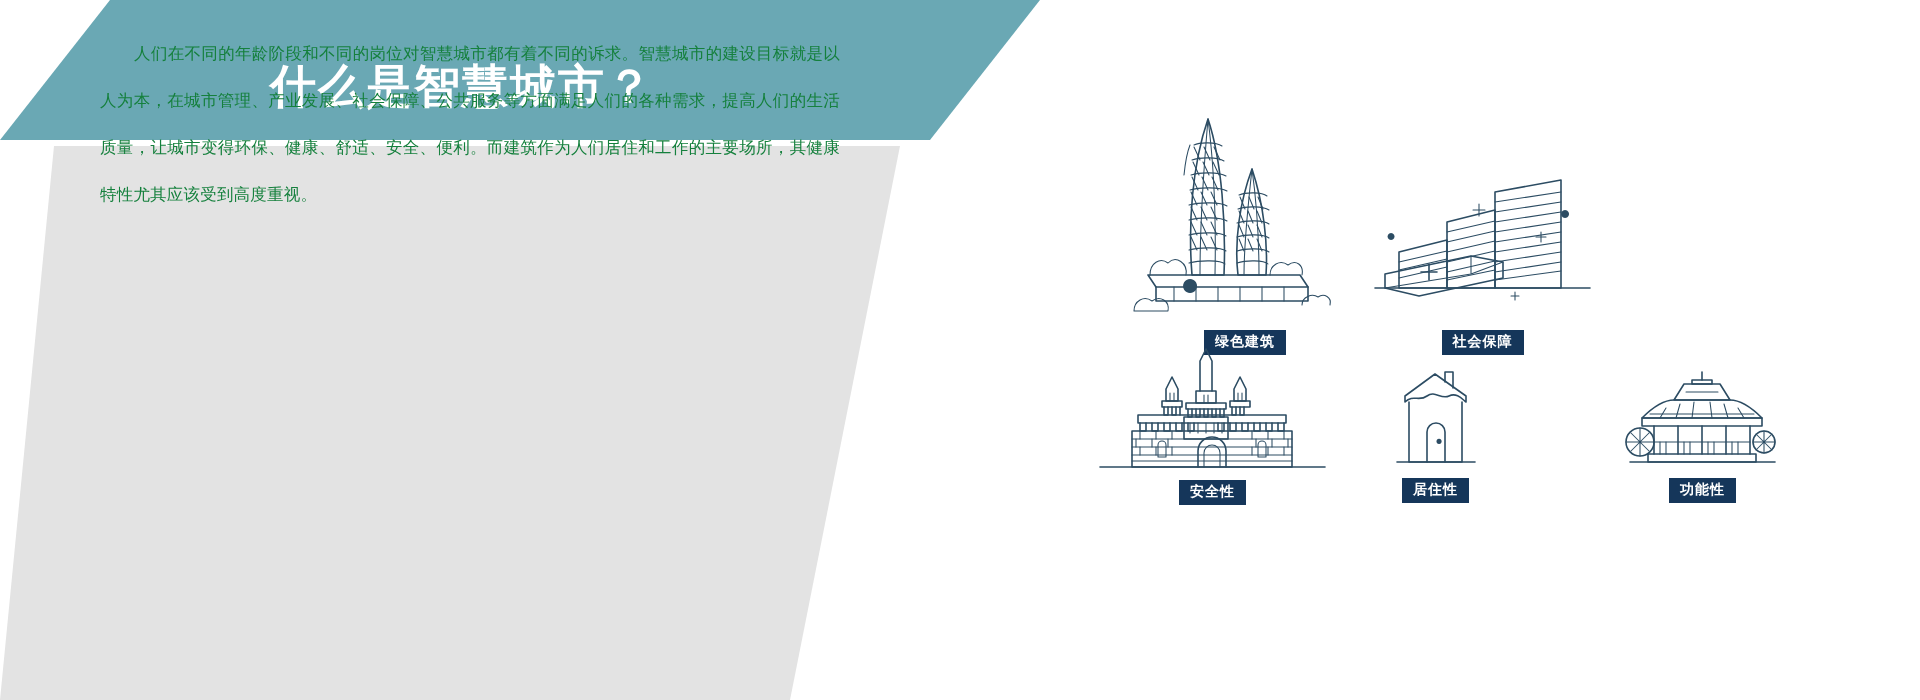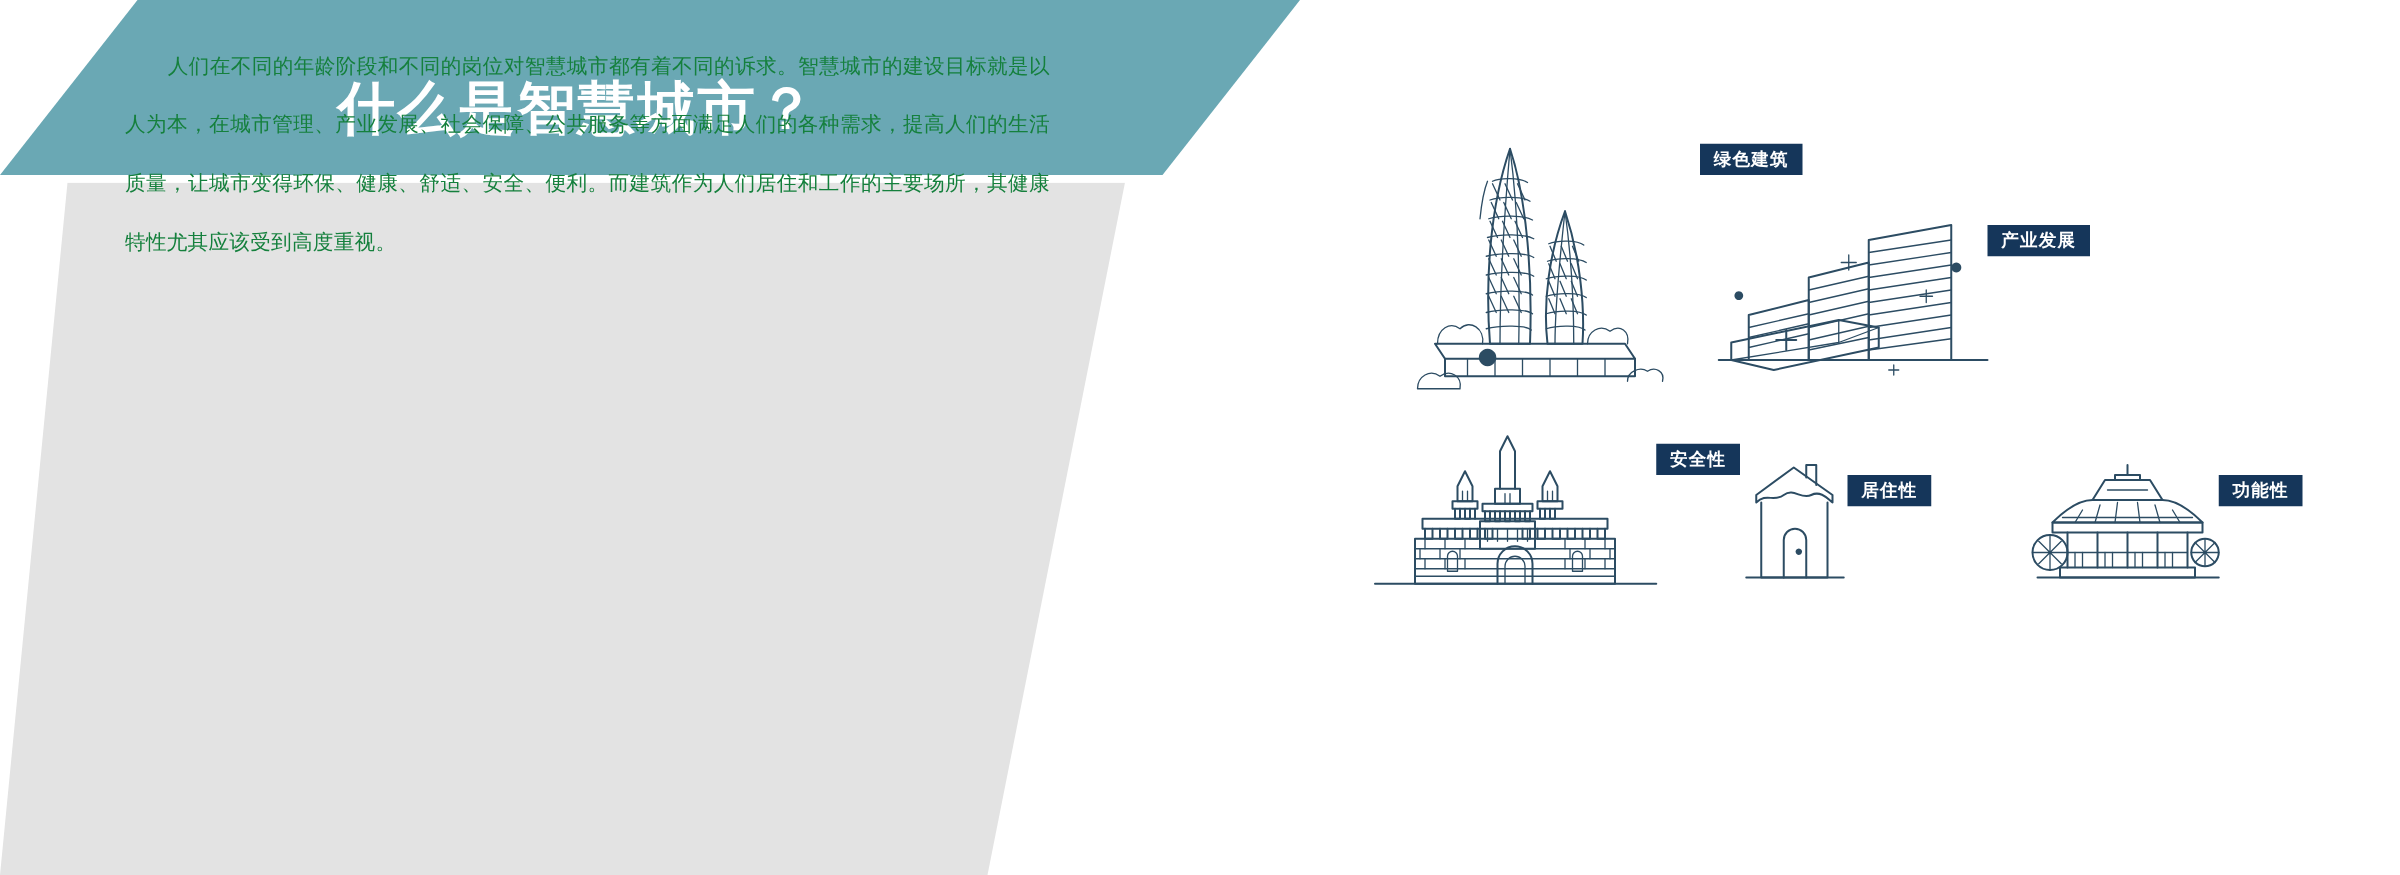--- a/index.html
+++ b/index.html
@@ -75,21 +75,23 @@
     color: #15365a;
     font-size: 27px;
     font-weight: bold;
     letter-spacing: 1px;
     white-space: pre;
   }
 
   .icon-cell {
     position: absolute;
     display: flex;
-    align-items: flex-start;
+    flex-direction: column;
+    align-items: center;
+    font-family: Liberation Mono, monospace;
   }
   .icon-art { display: block; }
   .icon-label {
     margin-top: 10px;
     background: #15365a;
     color: #ffffff;
     font-size: 14px;
     font-weight: bold;
     letter-spacing: 1px;
     padding: 4px 11px 5px 11px;
@@ -199,21 +201,21 @@
       <path class="ln" d="M54 94 L54 110 M46 102 L62 102"></path>
 
       <path class="ln-thin" d="M104 34 L104 46 M98 40 L110 40"></path>
       <path class="ln-thin" d="M166 62 L166 72 M161 67 L171 67"></path>
       <path class="ln-thin" d="M140 122 L140 130 M136 126 L144 126"></path>
       <path class="ln-fill" d="M190 48 a4 4 0 1 1 0.1 0"></path>
       <path class="ln-fill" d="M16 70 a3.5 3.5 0 1 1 0.1 0"></path>
 
       <path class="ln" d="M0 118 L215 118"></path>
     </svg>
-    <div class="icon-label">产业发展</div>
+    <div class="icon-label">社会保障</div>
   </div>
 
   <div class="icon-cell" id="cell-safety">
     <svg class="icon-art" width="225" height="125" viewBox="0 0 225 125">
 
       <path class="ln" d="M100 46 L100 16 L106 4 L112 16 L112 46"></path>
       <path class="ln" d="M96 46 L116 46 L116 58 L96 58 Z"></path>
       <path class="ln-thin" d="M104 50 L104 58 M108 50 L108 58"></path>
 
       <path class="ln" d="M86 58 L126 58 L126 64 L86 64 Z"></path>

